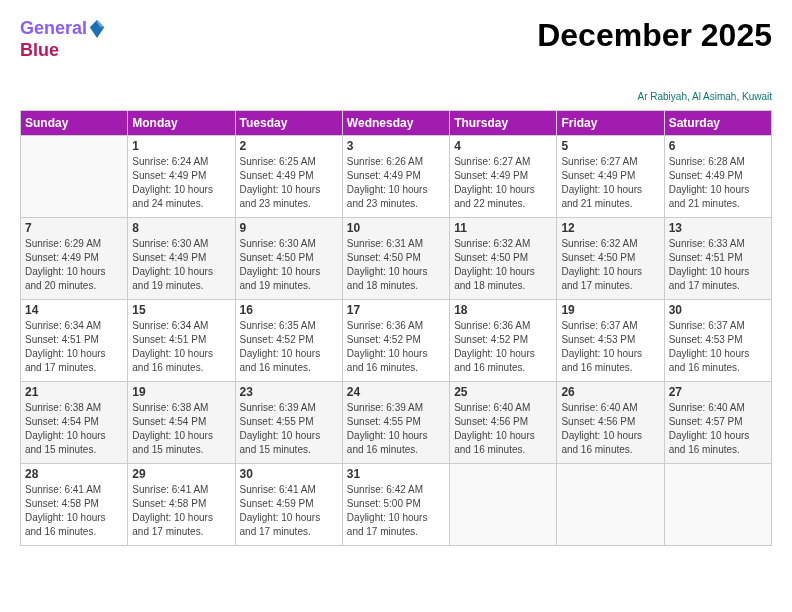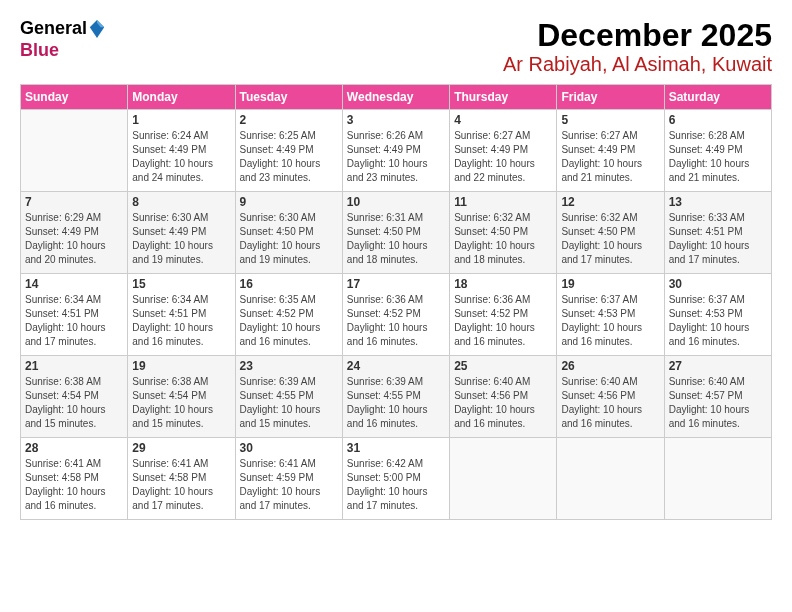--- a/index.html
+++ b/index.html
@@ -34,30 +34,31 @@
     .title-area {
       text-align: right;
     }
     .month-title {
       font-size: 32px;
       font-weight: bold;
       color: #000000;
       line-height: 1.1;
     }
     .subtitle {
-      font-size: 20px;
-      color: #b91c1c;
+      font-size: 10px;
+      color: #0f766e;
+      margin-top: 38px;
     }
     .calendar {
       width: 100%;
       border-collapse: collapse;
       table-layout: fixed;
     }
     .calendar th {
-      background-color: #ec4899;
+      background-color: #a21caf;
       color: #fff;
       font-size: 12px;
       font-weight: bold;
       padding: 5px 4px;
       text-align: left;
       border: 1px solid #ccc;
     }
     .calendar td {
       vertical-align: top;
       border: 1px solid #ccc;
@@ -97,21 +98,21 @@
   </style>
 </head>
 <body>
 
 <div class="page">
   <div class="header">
     <div class="logo">
       <div>
         <div style="display:flex;align-items:center;">
           <div style="font-size:18px;font-weight:bold;color:#333;line-height:1.15;">
-            <span style="color:#000000;">General</span><svg class="logo-icon" viewBox="0 0 20 24" width="18" height="22" style="vertical-align:middle;margin:0 1px;">
+            <span style="color:#8b5cf6;">General</span><svg class="logo-icon" viewBox="0 0 20 24" width="18" height="22" style="vertical-align:middle;margin:0 1px;">
                 <polygon points="10,2 18,10 10,22 2,10" fill="#1a6fb5"></polygon>
                 <polygon points="10,2 18,10 14,10 10,5" fill="#5ba8e0"></polygon>
               </svg>
           </div>
         </div>
         <div style="font-size:18px;font-weight:bold;color:#be185d;line-height:1.15;">Blue</div>
       </div>
     </div>
     <div class="title-area">
       <div class="month-title">December 2025</div>

